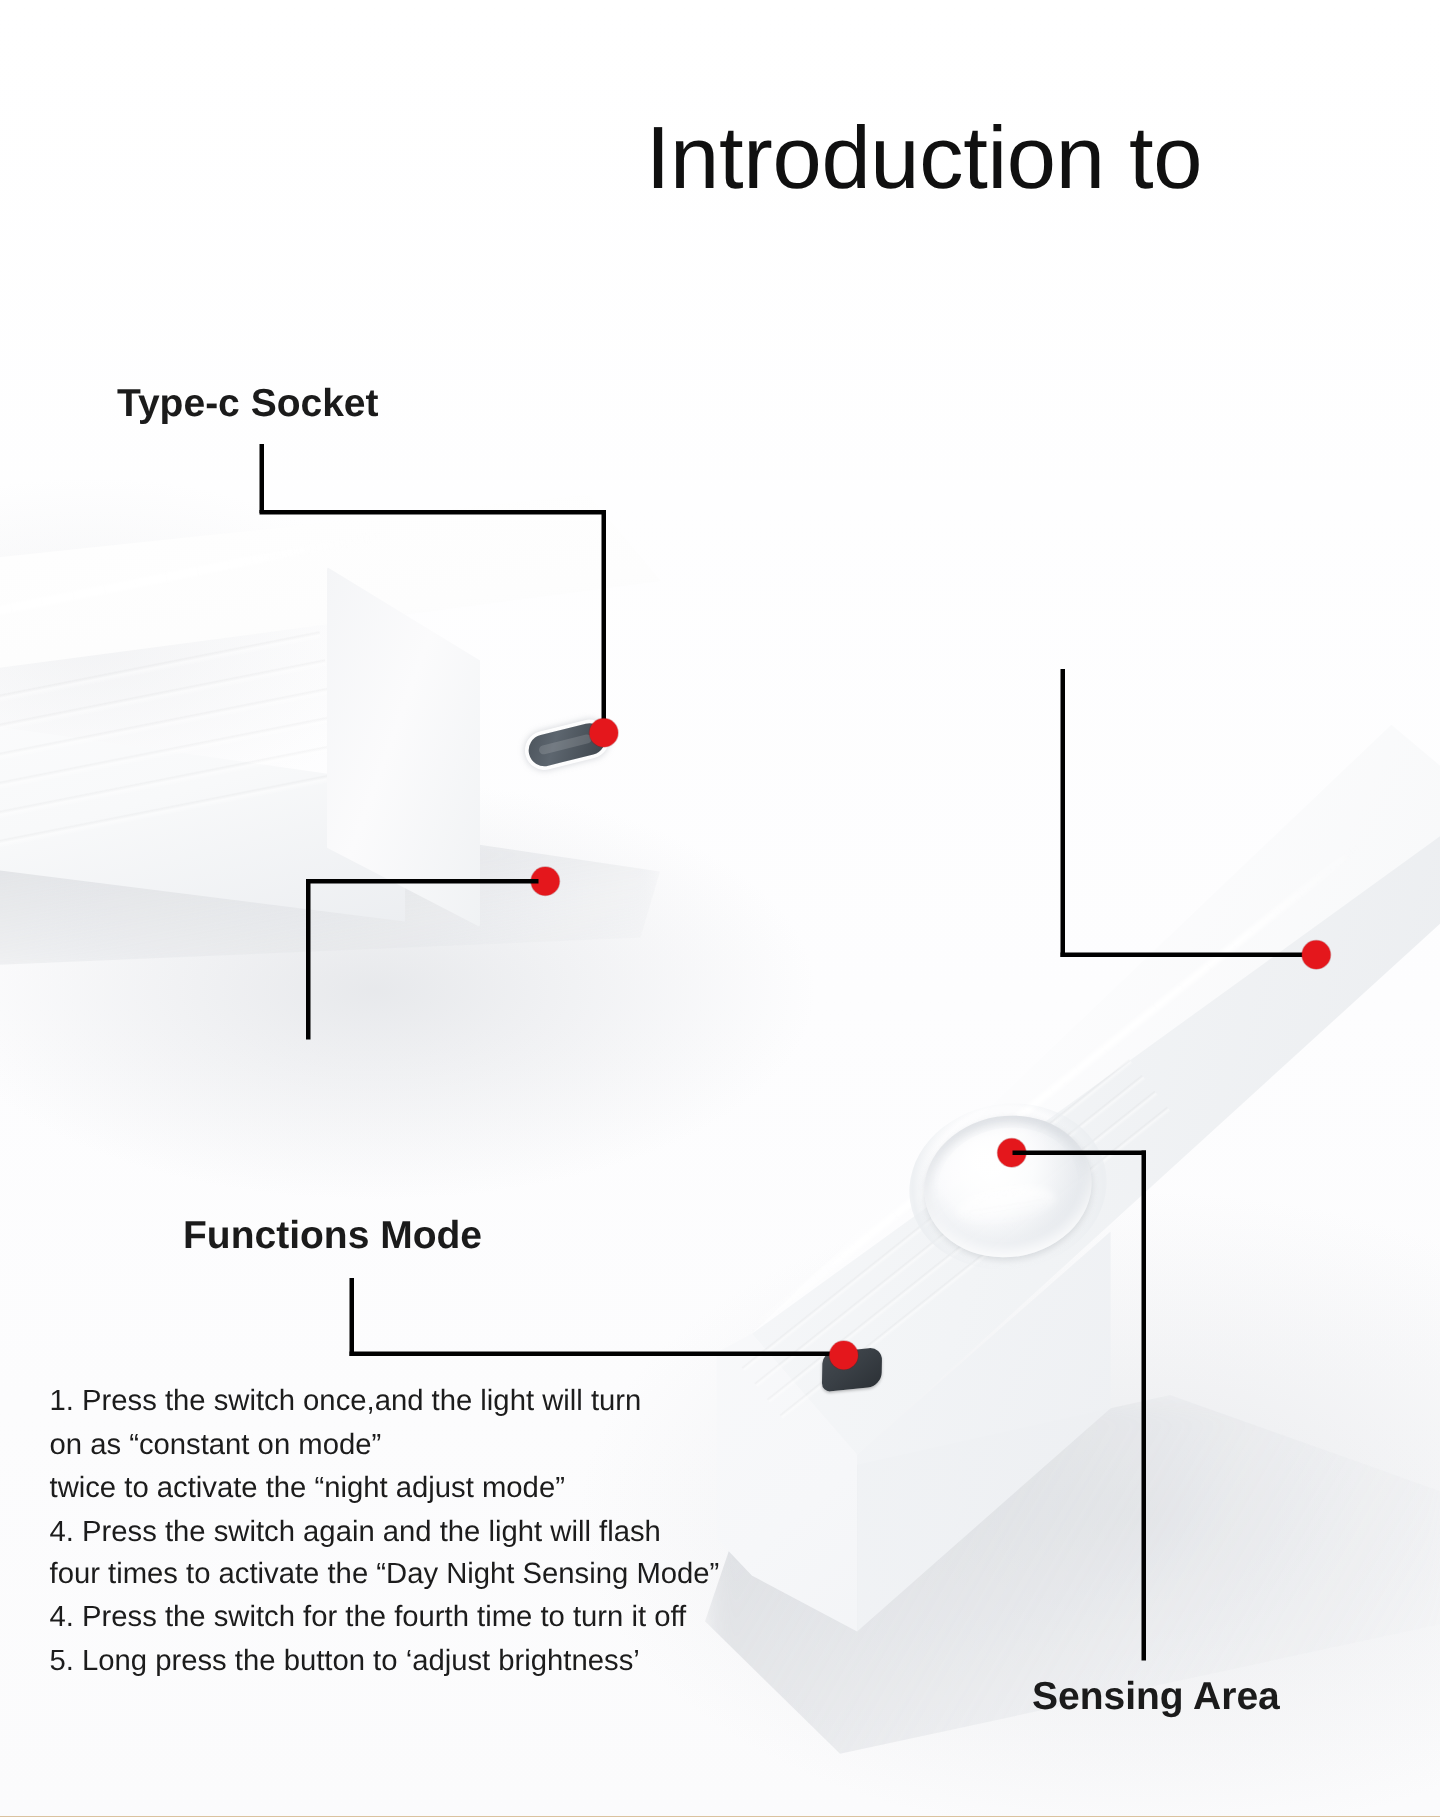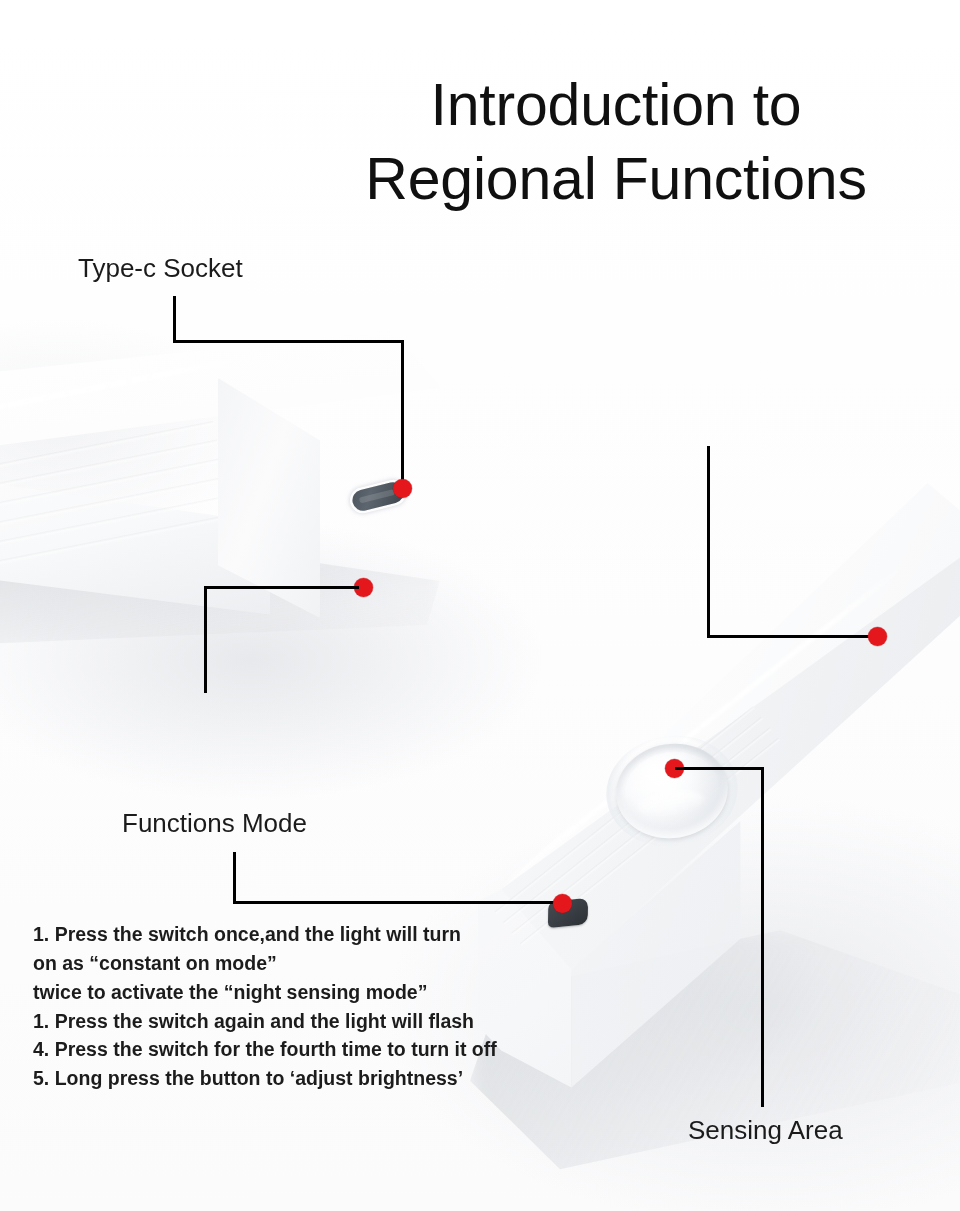--- a/index.html
+++ b/index.html
@@ -45,21 +45,21 @@
   }
   .title-block .tl { display: block; white-space: nowrap; }
 
   
   .label {
     position: absolute;
     color: #1b1b1b;
     font-size: 26px;
     line-height: 1.1;
     white-space: nowrap;
-    font-weight: 400;
+    font-weight: 700;
   }
   #label-typec        { left: 78px;  top: 254px; }
   #label-panel        { left: 558px; top: 400px; }
   #label-signal       { left: 54px;  top: 705px; }
   #label-switch       { left: 122px; top: 809px; }
   #label-sensing      { left: 688px; top: 1116px; }
 
   
   .leader {
     position: absolute;
@@ -307,21 +307,21 @@
   .instructions {
     position: absolute;
     left: 33px;
     top: 920px;
     width: 500px;
     color: #1c1c1c;
     font-size: 19.5px;
     line-height: 1.48;
     font-weight: 400;
   }
-  .instructions .ln { display: block; white-space: nowrap; font-weight: bold; }
+  .instructions .ln { display: block; white-space: nowrap; }
 </style>
 </head>
 <body>
 
 <div id="page">
 
   <div class="bg-wash"></div>
 
   <div class="bar-left-shadow"></div>
   <div class="bar-left">
@@ -343,21 +343,20 @@
     <div class="br-ridges"></div>
     <div class="br-edge-hi"></div>
   </div>
   <div class="pir-ring"></div>
   <div class="pir"></div>
   <div class="switch-well"></div>
   <div class="switch-btn"></div>
 
   <div class="title-block">
     <span class="tl">Introduction to</span>
-    <span class="tl">Regional Functions</span>
   </div>
 
   <div class="label" id="label-typec">Type-c Socket</div>
   <div class="leader v" style="left:173px; top:296px; height:46px;"></div>
   <div class="leader h" style="left:173px; top:340px; width:231px;"></div>
   <div class="leader v" style="left:401px; top:340px; height:148px;"></div>
   <div class="dot" style="left:393px; top:479px;"></div>
 
   <div class="leader v" style="left:707px; top:446px; height:192px;"></div>
   <div class="leader h" style="left:707px; top:635px; width:172px;"></div>
@@ -373,19 +372,20 @@
   <div class="dot" style="left:553px; top:894px;"></div>
 
   <div class="label" id="label-sensing">Sensing Area</div>
   <div class="dot" style="left:665px; top:759px;"></div>
   <div class="leader h" style="left:675px; top:767px; width:89px;"></div>
   <div class="leader v" style="left:761px; top:767px; height:340px;"></div>
 
   <div class="instructions">
     <span class="ln">1. Press the switch once,and the light will turn</span>
     <span class="ln">on as “constant on mode”</span>
-    <span class="ln">twice to activate the “night sensing mode”</span>
-    <span class="ln">1. Press the switch again and the light will flash</span>
+    <span class="ln">twice to activate the “night adjust mode”</span>
+    <span class="ln">4. Press the switch again and the light will flash</span>
+    <span class="ln">four times to activate the “Day Night Sensing Mode”</span>
     <span class="ln">4. Press the switch for the fourth time to turn it off</span>
     <span class="ln">5. Long press the button to ‘adjust brightness’</span>
   </div>
 
 </div>
 
 </body></html>

